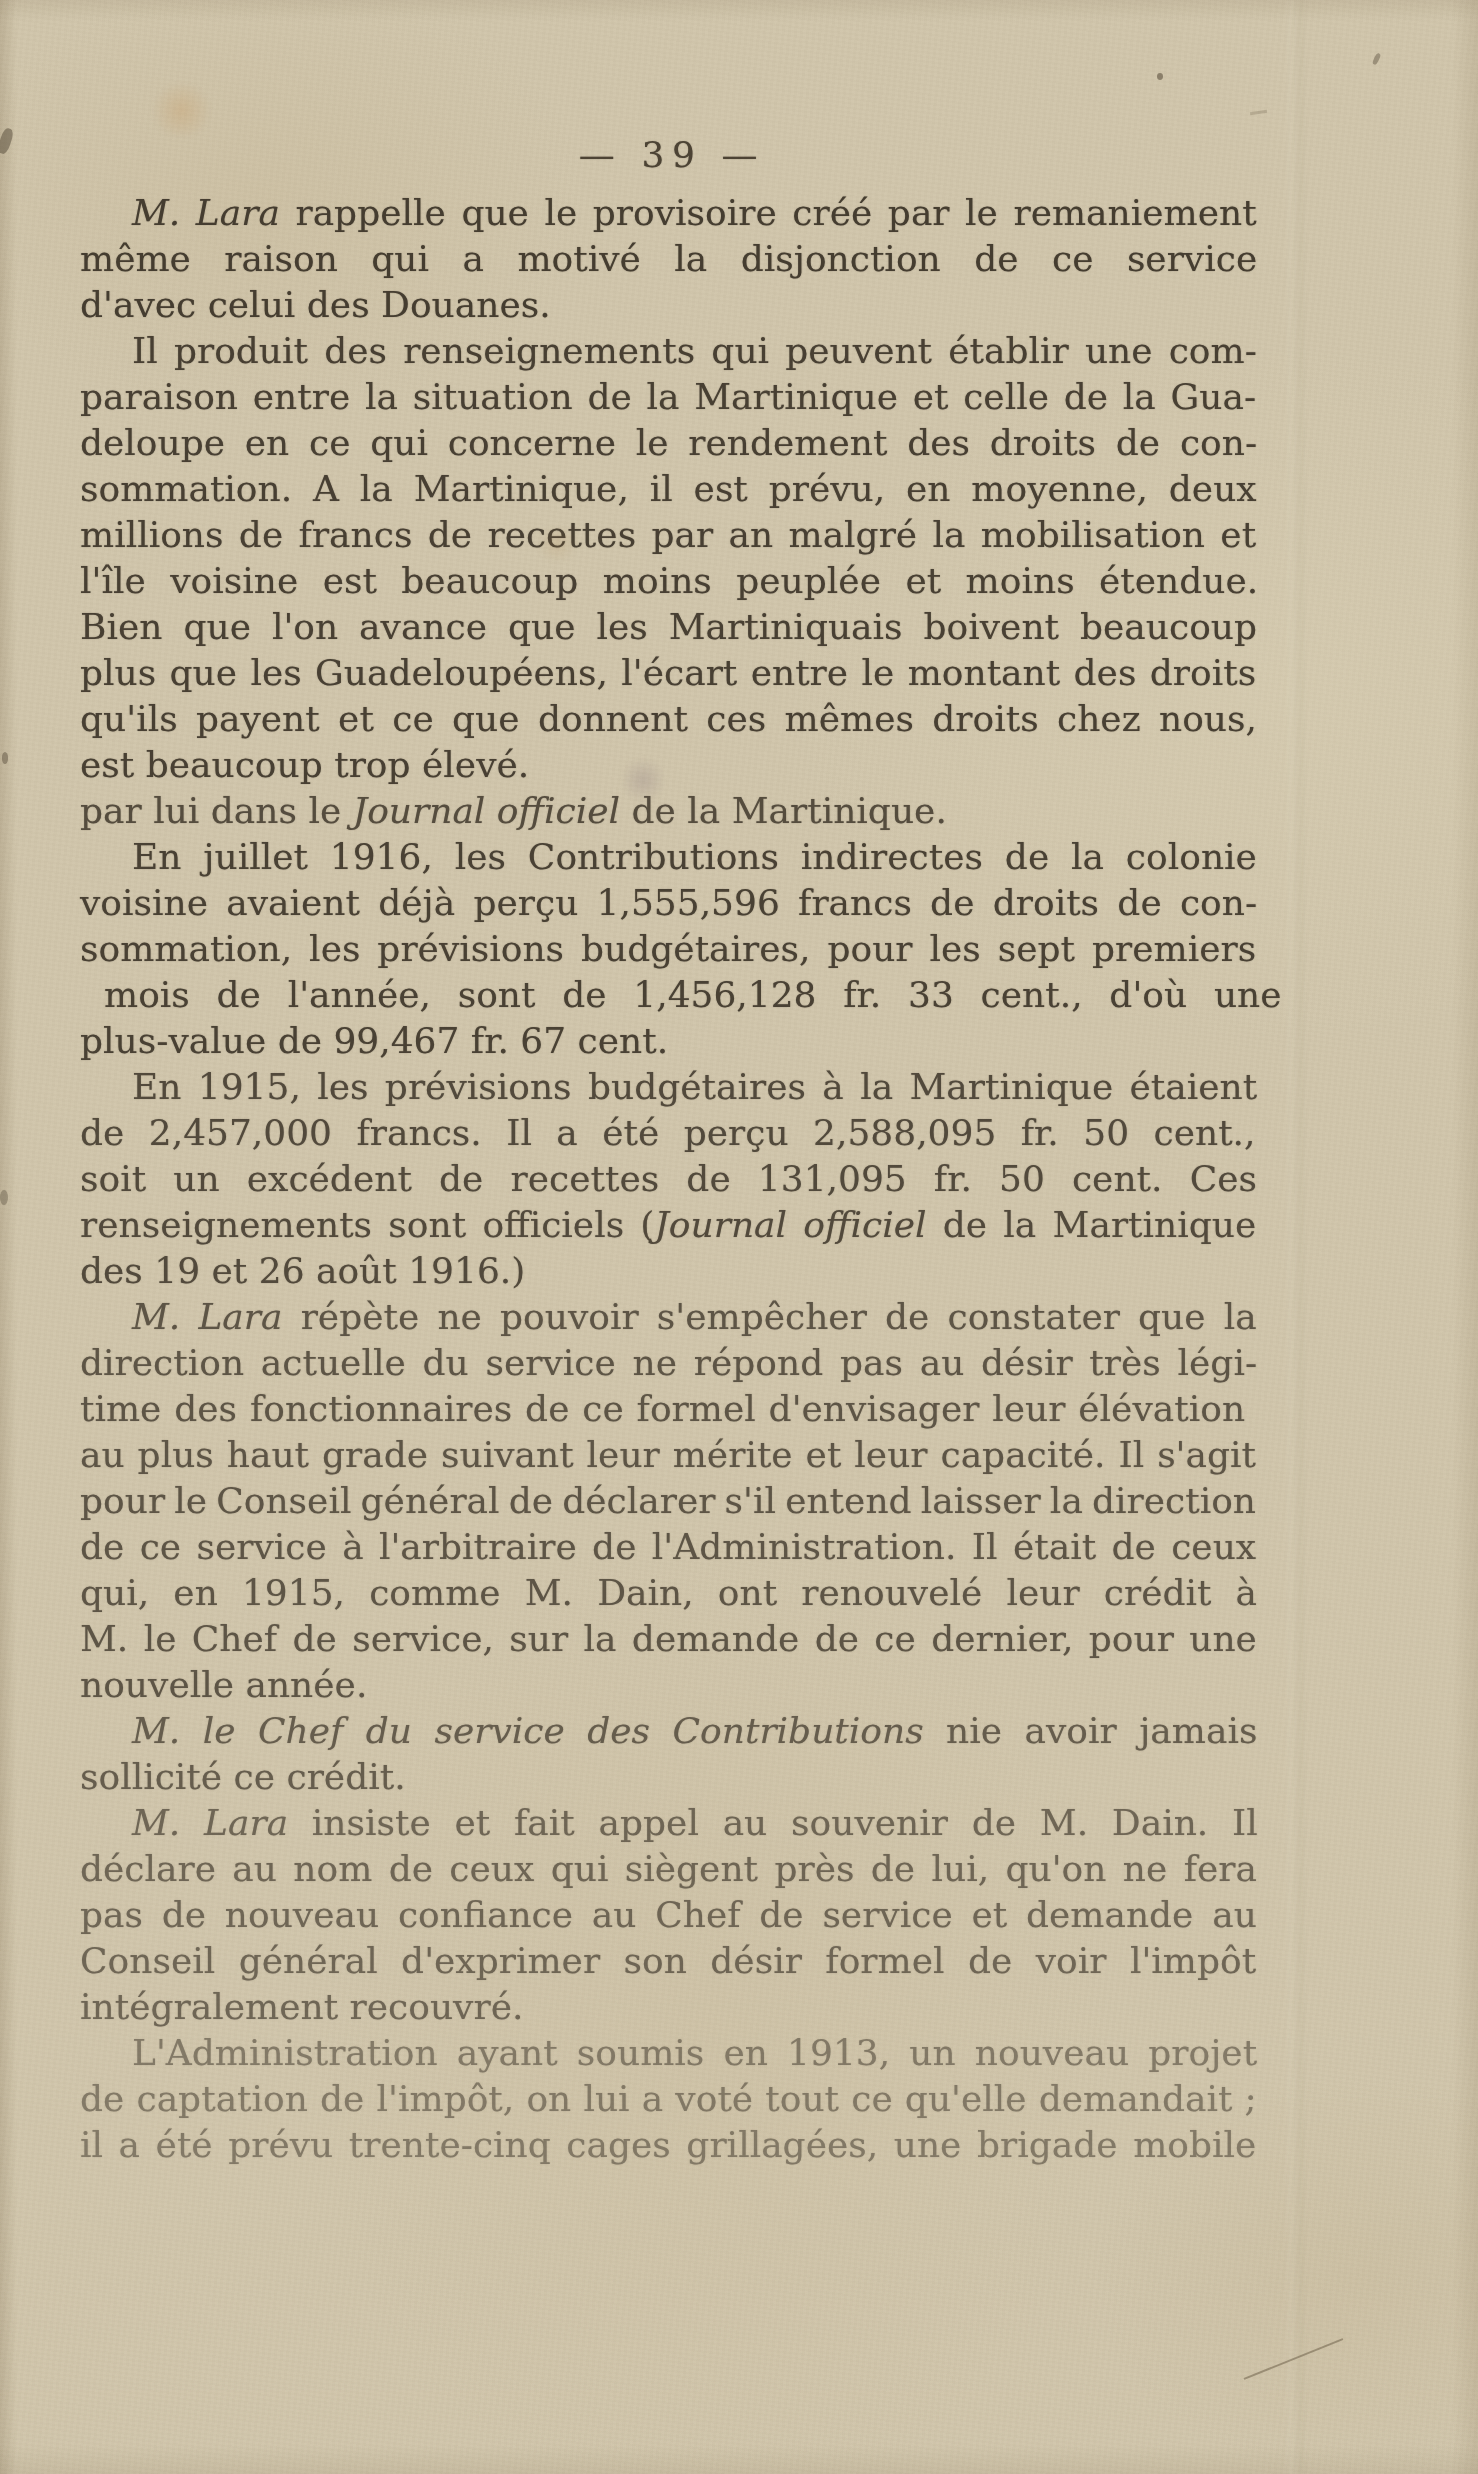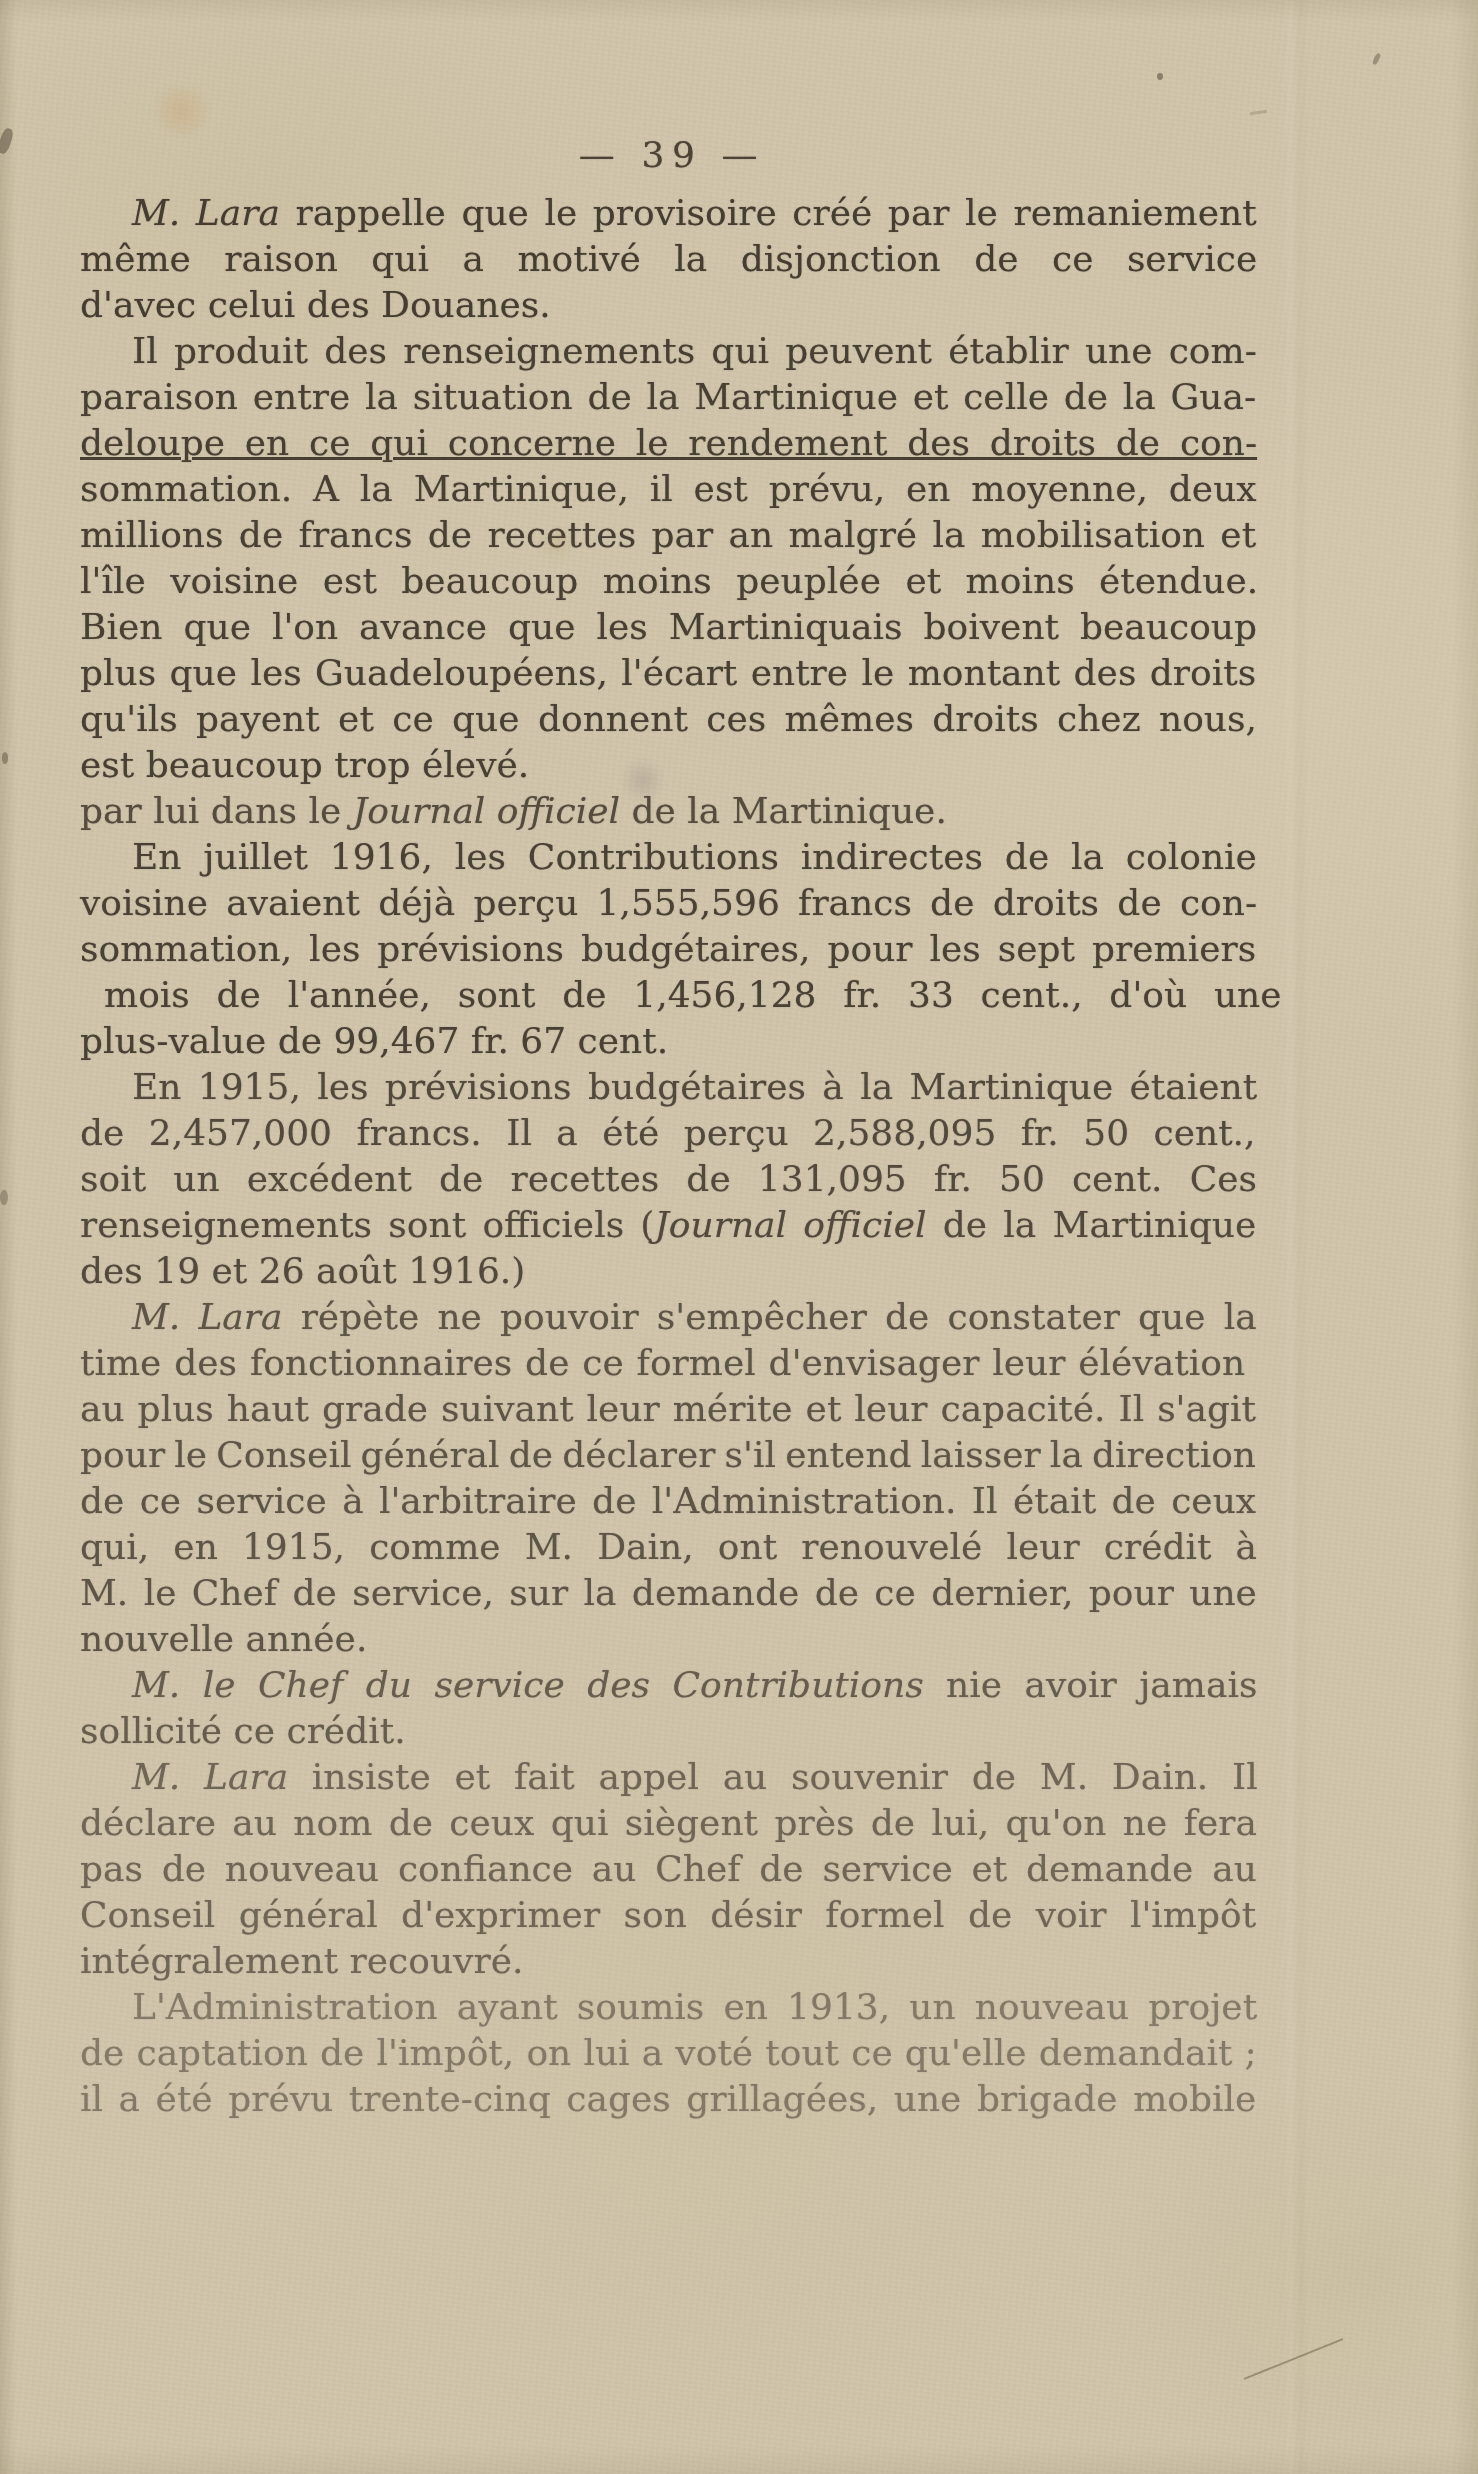--- a/index.html
+++ b/index.html
@@ -57,21 +57,21 @@
 
   <div class="text-block" id="text-block">
       <div class="para" style="opacity: 0.95; filter: blur(0.1px);">
         <div class="line first"><span style="word-spacing: 4.1px;"><i>M. Lara</i><span> rappelle que le provisoire créé par le remaniement</span></span></div>
         <div class="line"><span style="word-spacing: 22px;"><span>même raison qui a motivé la disjonction de ce service</span></span></div>
         <div class="line"><span style="word-spacing: 0px;"><span>d'avec celui des Douanes.</span></span></div>
       </div>
       <div class="para" style="opacity: 0.93; filter: blur(0.1px);">
         <div class="line first"><span style="word-spacing: 4.7px;"><span>Il produit des renseignements qui peuvent établir une com-</span></span></div>
         <div class="line"><span style="word-spacing: 3.3px;"><span>paraison entre la situation de la Martinique et celle de la Gua-</span></span></div>
-        <div class="line"><span style="word-spacing: 8.3px; text-decoration: underline;"><span>deloupe en ce qui concerne le rendement des droits de con-</span></span></div>
+        <div class="line"><span style="word-spacing: 8.3px;"><span>deloupe en ce qui concerne le rendement des droits de con-</span></span></div>
         <div class="line"><span style="word-spacing: 9.4px;"><span>sommation. A la Martinique, il est prévu, en moyenne, deux</span></span></div>
         <div class="line"><span style="word-spacing: 3.9px;"><span>millions de francs de recettes par an malgré la mobilisation et</span></span></div>
         <div class="line"><span style="word-spacing: 13px;"><span>l'île voisine est beaucoup moins peuplée et moins étendue.</span></span></div>
         <div class="line"><span style="word-spacing: 9.5px;"><span>Bien que l'on avance que les Martiniquais boivent beaucoup</span></span></div>
         <div class="line"><span style="word-spacing: 1.9px;"><span>plus que les Guadeloupéens, l'écart entre le montant des droits</span></span></div>
         <div class="line"><span style="word-spacing: 6.9px;"><span>qu'ils payent et ce que donnent ces mêmes droits chez nous,</span></span></div>
         <div class="line"><span style="word-spacing: 0px;"><span>est beaucoup trop élevé.</span></span></div>
       </div>
       <div class="para" style="opacity: 0.84; filter: blur(0.2px);">
         <div class="line"><span style="word-spacing: 0px;"><span>par lui dans le </span><i>Journal officiel</i><span> de la Martinique.</span></span></div>
@@ -85,20 +85,21 @@
       </div>
       <div class="para" style="opacity: 0.86; filter: blur(0.2px);">
         <div class="line first"><span style="word-spacing: 4.9px;"><span>En 1915, les prévisions budgétaires à la Martinique étaient</span></span></div>
         <div class="line"><span style="word-spacing: 13px;"><span>de 2,457,000 francs. Il a été perçu 2,588,095 fr. 50 cent.,</span></span></div>
         <div class="line"><span style="word-spacing: 15.7px;"><span>soit un excédent de recettes de 131,095 fr. 50 cent. Ces</span></span></div>
         <div class="line"><span style="word-spacing: 4.8px;"><span>renseignements sont officiels (</span><i>Journal officiel</i><span> de la Martinique</span></span></div>
         <div class="line"><span style="word-spacing: 0px;"><span>des 19 et 26 août 1916.)</span></span></div>
       </div>
       <div class="para" style="opacity: 0.78; filter: blur(0.3px);">
         <div class="line first"><span style="word-spacing: 6.7px;"><i>M. Lara</i><span> répète ne pouvoir s'empêcher de constater que la</span></span></div>
+        <div class="line"><span style="word-spacing: 5.3px;"><span>direction actuelle du service ne répond pas au désir très légi-</span></span></div>
         <div class="line"><span style="word-spacing: 1.4px;"><span>time des fonctionnaires de ce formel d'envisager leur élévation</span></span></div>
         <div class="line"><span style="word-spacing: 1.5px;"><span>au plus haut grade suivant leur mérite et leur capacité. Il s'agit</span></span></div>
         <div class="line"><span style="word-spacing: -2.3px;"><span>pour le Conseil général de déclarer s'il entend laisser la direction</span></span></div>
         <div class="line"><span style="word-spacing: 3.9px;"><span>de ce service à l'arbitraire de l'Administration. Il était de ceux</span></span></div>
         <div class="line"><span style="word-spacing: 12.7px;"><span>qui, en 1915, comme M. Dain, ont renouvelé leur crédit à</span></span></div>
         <div class="line"><span style="word-spacing: 3.9px;"><span>M. le Chef de service, sur la demande de ce dernier, pour une</span></span></div>
         <div class="line"><span style="word-spacing: 0px;"><span>nouvelle année.</span></span></div>
       </div>
       <div class="para" style="opacity: 0.72; filter: blur(0.3px);">
         <div class="line first"><span style="word-spacing: 11px;"><i>M. le Chef du service des Contributions</i><span> nie avoir jamais</span></span></div>

